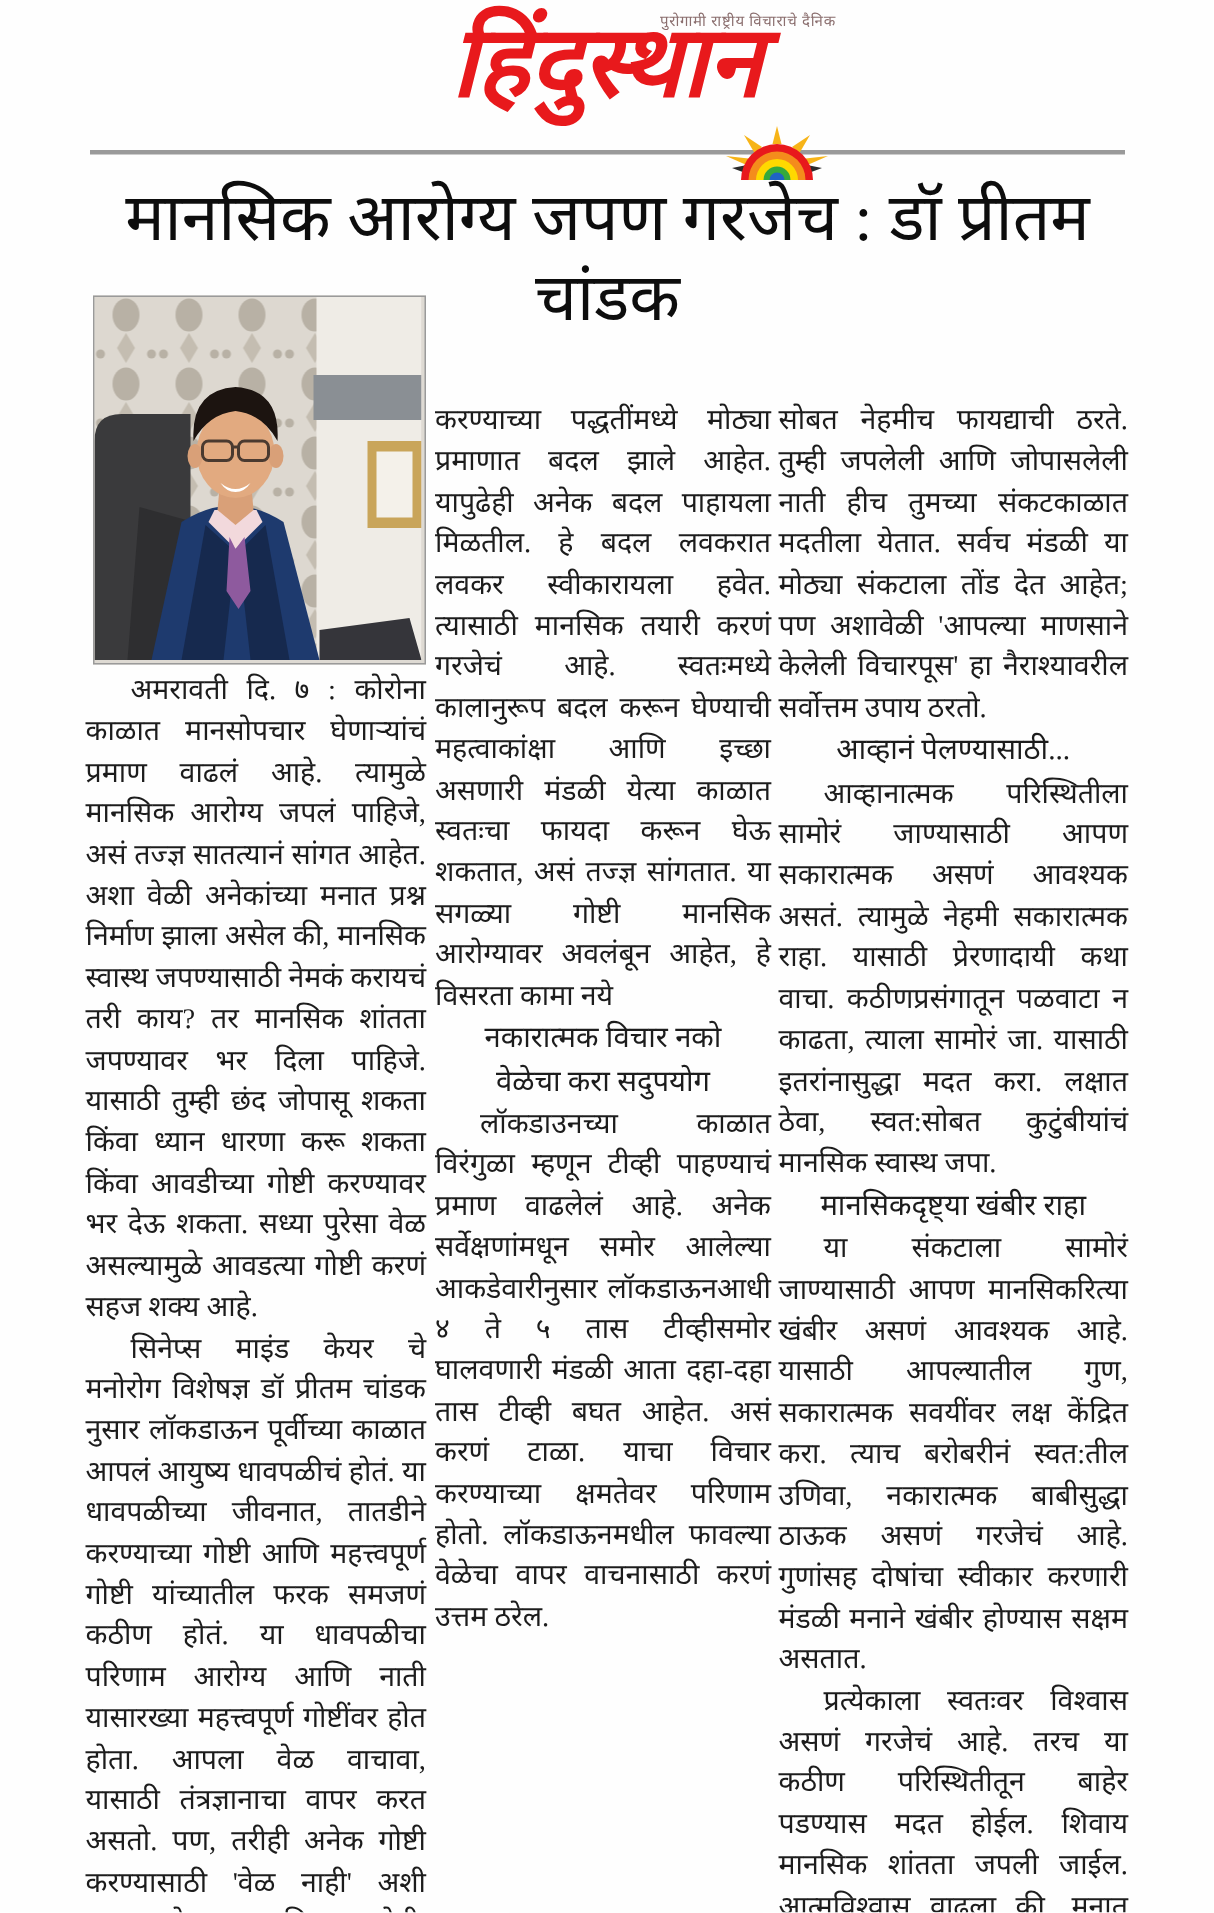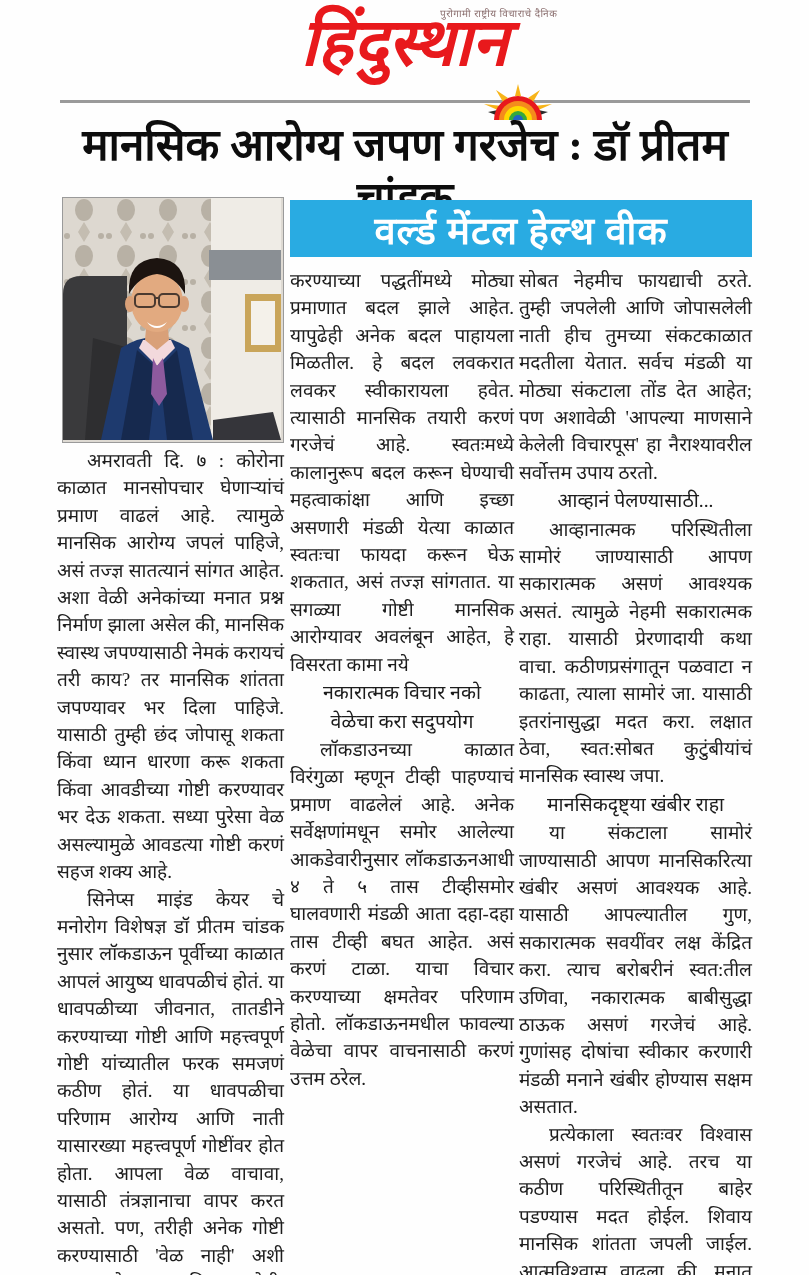--- a/index.html
+++ b/index.html
@@ -5,21 +5,21 @@
   html,body{margin:0;padding:0;background:#ffffff;}
   .page{position:relative;width:809px;height:1275px;background:#fefefe;overflow:hidden;
         font-family:"Liberation Serif","DejaVu Serif",serif;color:#1c1c1c;}
   .tagline{position:absolute;left:440px;top:6px;width:180px;font-size:10px;color:#8b6f6f;
            letter-spacing:.5px;}
   .masthead-title{position:absolute;left:0;right:0;top:8px;text-align:center;
            font-size:66px;line-height:1.05;font-weight:800;color:#e8191c;font-style:italic;}
   .rule{position:absolute;left:60px;top:100px;width:690px;height:3px;background:#9a9a9a;}
   .sunlogo{position:absolute;left:476px;top:82px;width:84px;height:38px;z-index:2;}
   .headline{position:absolute;left:52px;top:120px;width:706px;text-align:center;
-           font-size:44px;line-height:1.2;font-weight:700;color:#0d0d0d;}
+           font-size:44px;line-height:1.2;font-weight:400;color:#0d0d0d;}
   .photo{position:absolute;left:62px;top:197px;width:220px;height:244px;
          border:1px solid #9a9a9a;background:#dedad3;}
   .banner{position:absolute;left:290px;top:200px;width:462px;height:57px;background:#29abe2;
           display:flex;align-items:center;justify-content:center;}
   .banner-text{color:#ffffff;font-size:38px;font-weight:700;letter-spacing:1px;}
   .col{position:absolute;font-size:19px;line-height:27.4px;text-align:justify;}
   .col-1{left:57px;top:447px;width:227px;height:816px;}
   .col-2{left:290px;top:267px;width:224px;height:996px;}
   .col-3{left:519px;top:267px;width:233px;height:996px;}
   .para{margin:0;}
@@ -87,23 +87,20 @@
       <ellipse cx="121" cy="106" rx="5" ry="8" fill="#d9a078"></ellipse>
       <path d="M66 96 Q64 62 94 60 Q124 62 122 96 Q112 78 94 76 Q76 78 66 96 Z" fill="#1c1410"></path>
       <rect x="72" y="96" width="20" height="13" rx="4" fill="none" stroke="#4a3a30" stroke-width="2"></rect>
       <rect x="96" y="96" width="20" height="13" rx="4" fill="none" stroke="#4a3a30" stroke-width="2"></rect>
       <line x1="92" y1="100" x2="96" y2="100" stroke="#4a3a30" stroke-width="2"></line>
       <path d="M84 124 Q94 132 104 124 Q100 130 94 130 Q88 130 84 124 Z" fill="#ffffff"></path>
       <path d="M150 222 L210 214 L218 242 L150 242 Z" fill="#35353a"></path>
     </svg>
   </div>
 
-  <div class="banner">
-    <span class="banner-text">वर्ल्ड मेंटल हेल्थ वीक</span>
-  </div>
 
   <div class="col col-1">
       <div class="para indent">अमरावती दि. ७ : कोरोना काळात मानसोपचार घेणाऱ्यांचं प्रमाण वाढलं आहे. त्यामुळे मानसिक आरोग्य जपलं पाहिजे, असं तज्ज्ञ सातत्यानं सांगत आहेत. अशा वेळी अनेकांच्या मनात प्रश्न निर्माण झाला असेल की, मानसिक स्वास्थ जपण्यासाठी नेमकं करायचं तरी काय? तर मानसिक शांतता जपण्यावर भर दिला पाहिजे. यासाठी तुम्ही छंद जोपासू शकता किंवा ध्यान धारणा करू शकता किंवा आवडीच्या गोष्टी करण्यावर भर देऊ शकता. सध्या पुरेसा वेळ असल्यामुळे आवडत्या गोष्टी करणं सहज शक्य आहे.</div>
       <div class="para indent">सिनेप्स माइंड केयर चे मनोरोग विशेषज्ञ डॉ प्रीतम चांडक नुसार लॉकडाऊन पूर्वीच्या काळात आपलं आयुष्य धावपळीचं होतं. या धावपळीच्या जीवनात, तातडीने करण्याच्या गोष्टी आणि महत्त्वपूर्ण गोष्टी यांच्यातील फरक समजणं कठीण होतं. या धावपळीचा परिणाम आरोग्य आणि नाती यासारख्या महत्त्वपूर्ण गोष्टींवर होत होता. आपला वेळ वाचावा, यासाठी तंत्रज्ञानाचा वापर करत असतो. पण, तरीही अनेक गोष्टी करण्यासाठी 'वेळ नाही' अशी तक्रार ऐकायला मिळत होती. परिणामी, मानसिक शांतता भंग झाली होती. पण, आता लॉकडाउनमुळे काम</div>
     </div>
   <div class="col col-2">
       <div class="para">करण्याच्या पद्धतींमध्ये मोठ्या प्रमाणात बदल झाले आहेत. यापुढेही अनेक बदल पाहायला मिळतील. हे बदल लवकरात लवकर स्वीकारायला हवेत. त्यासाठी मानसिक तयारी करणं गरजेचं आहे. स्वतःमध्ये कालानुरूप बदल करून घेण्याची महत्वाकांक्षा आणि इच्छा असणारी मंडळी येत्या काळात स्वतःचा फायदा करून घेऊ शकतात, असं तज्ज्ञ सांगतात. या सगळ्या गोष्टी मानसिक आरोग्यावर अवलंबून आहेत, हे विसरता कामा नये</div>
       <div class="subhead">नकारात्मक विचार नको</div>
       <div class="subhead">वेळेचा करा सदुपयोग</div>
       <div class="para indent">लॉकडाउनच्या काळात विरंगुळा म्हणून टीव्ही पाहण्याचं प्रमाण वाढलेलं आहे. अनेक सर्वेक्षणांमधून समोर आलेल्या आकडेवारीनुसार लॉकडाऊनआधी ४ ते ५ तास टीव्हीसमोर घालवणारी मंडळी आता दहा-दहा तास टीव्ही बघत आहेत. असं करणं टाळा. याचा विचार करण्याच्या क्षमतेवर परिणाम होतो. लॉकडाऊनमधील फावल्या वेळेचा वापर वाचनासाठी करणं उत्तम ठरेल.</div>

